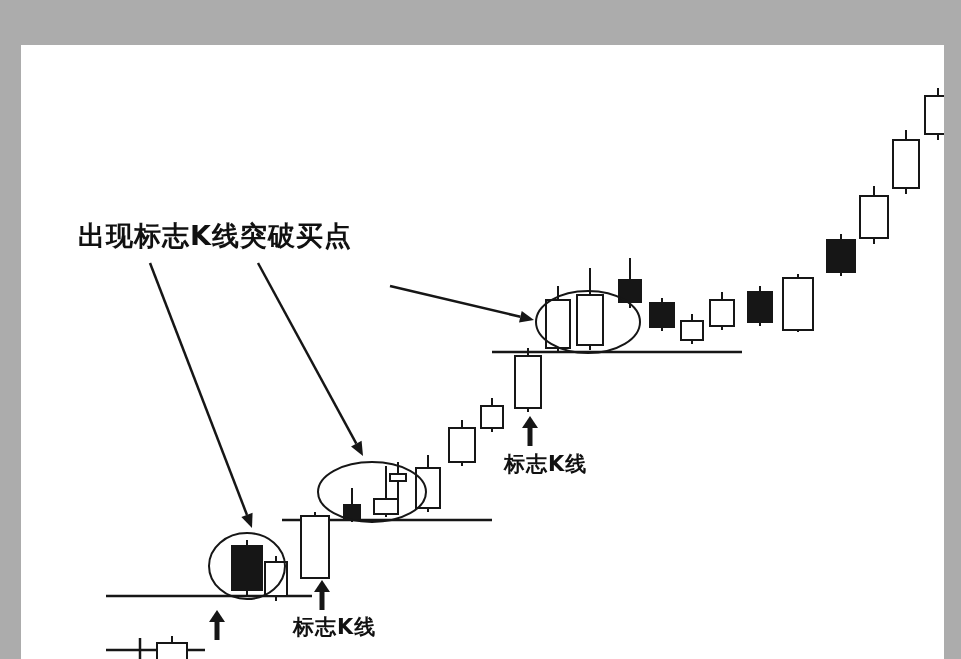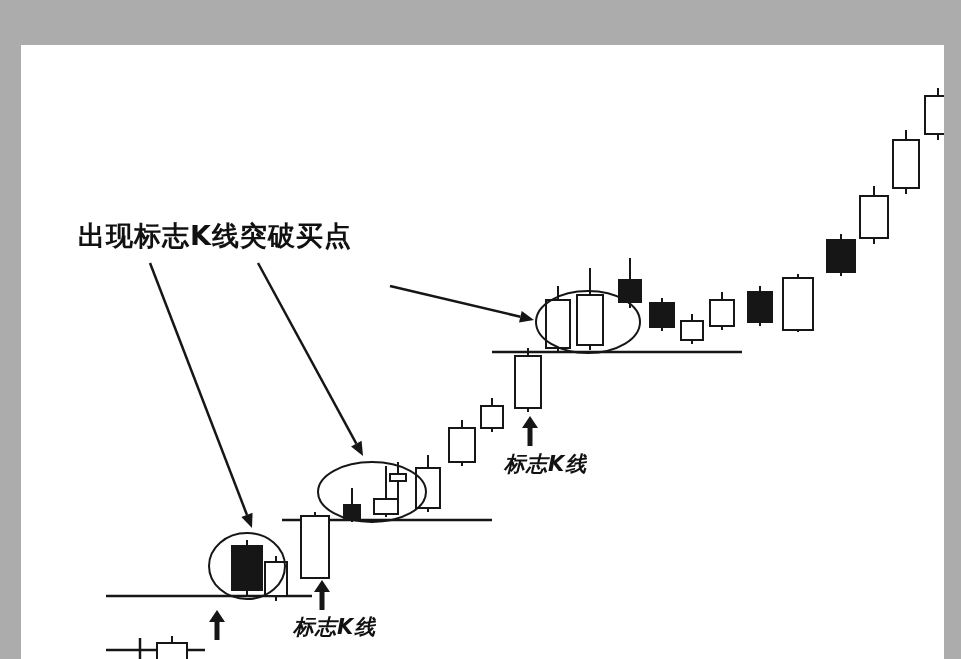--- a/index.html
+++ b/index.html
@@ -5,21 +5,21 @@
   html,body{margin:0;padding:0;}
   body{font-family:"DejaVu Sans","Liberation Sans",sans-serif;}
   .stage{position:relative;width:961px;height:659px;background:#ffffff;overflow:hidden;}
   .frame{position:absolute;background:#acacac;}
   .frame.top{left:0;top:0;width:961px;height:45px;}
   .frame.left{left:0;top:45px;width:21px;height:614px;}
   .frame.right{left:944px;top:45px;width:17px;height:614px;}
   .chart-svg{position:absolute;left:0;top:0;}
   .label{position:absolute;color:#111;white-space:nowrap;}
   .label.main{left:78px;top:218px;font-size:27px;font-weight:bold;letter-spacing:1px;}
-  .label.marker{font-size:21px;font-weight:bold;font-style:italic;letter-spacing:1px;}
+  .label.marker{font-size:21px;font-weight:bold;letter-spacing:1px;}
   .label.marker.low{left:293px;top:613px;}
   .label.marker.high{left:504px;top:450px;}
 </style>
 </head>
 <body>
 
 <div class="stage">
 
   <svg class="chart-svg" width="961" height="659" viewBox="0 0 961 659">
     <g>

